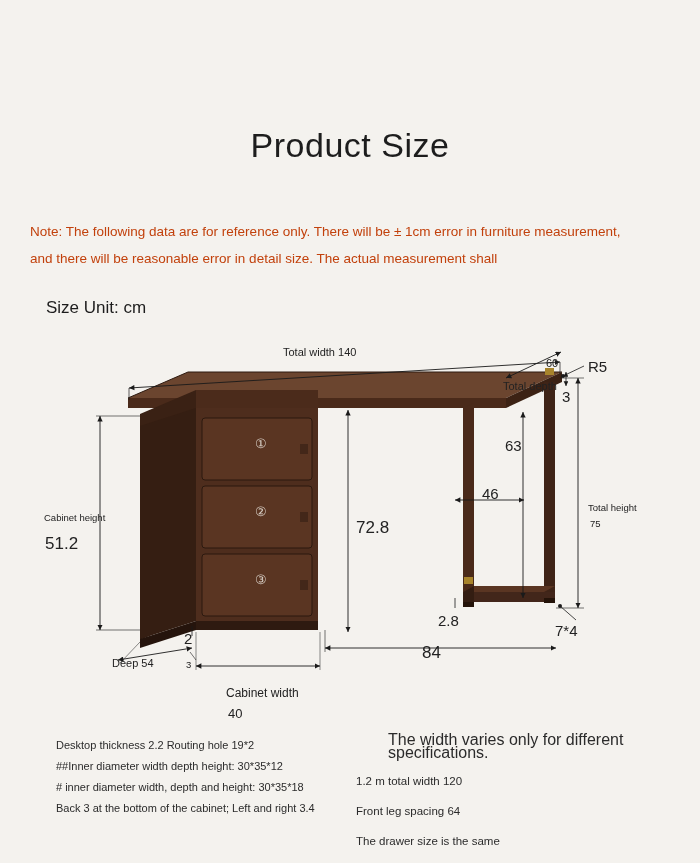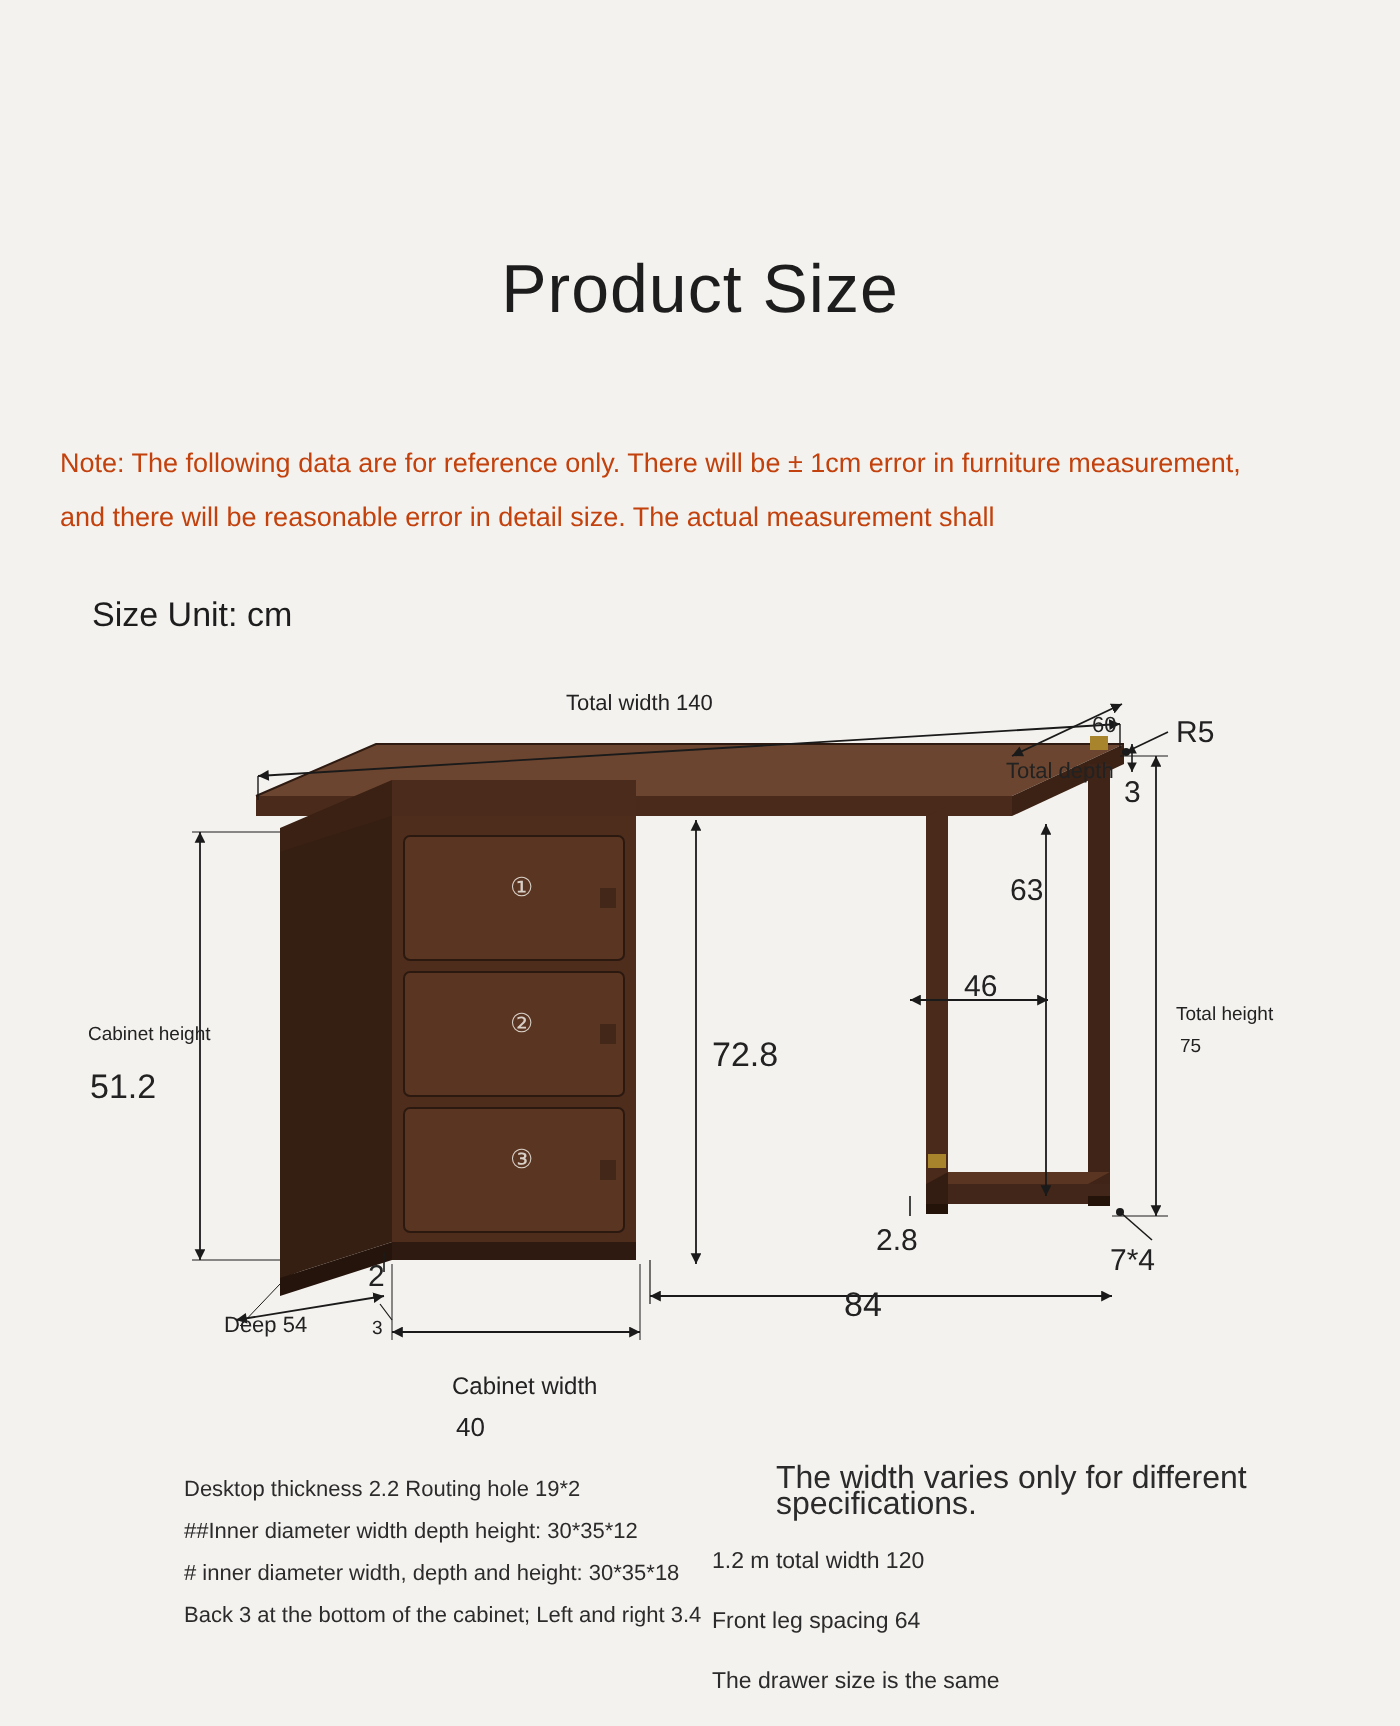--- a/index.html
+++ b/index.html
@@ -46,21 +46,21 @@
     color:#222;
     white-space:nowrap;
   }
   .lbl.big{font-size:17px;}
   .lbl.mid{font-size:15px;}
   .lbl.sm{font-size:9.5px;line-height:11px;}
 
   
   .specs-left{
     position:absolute;left:56px;top:737px;width:300px;
-    font-size:11px;line-height:16px;color:#2b2b2b;margin-left:36px;
+    font-size:11px;line-height:16px;color:#2b2b2b;
   }
   .specs-left div{margin-bottom:5px;}
   .specs-right{
     position:absolute;left:356px;top:733px;width:300px;
     font-size:11.5px;line-height:16px;color:#2b2b2b;
   }
   .specs-right div{margin-bottom:14px;}
   .specs-right div.small{font-size:16px;line-height:13px;margin-left:32px;}
 </style>
 </head>

